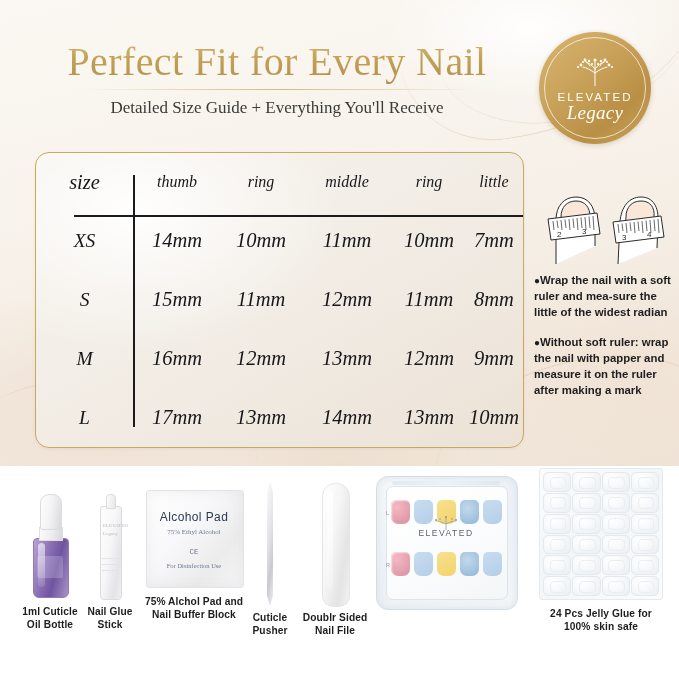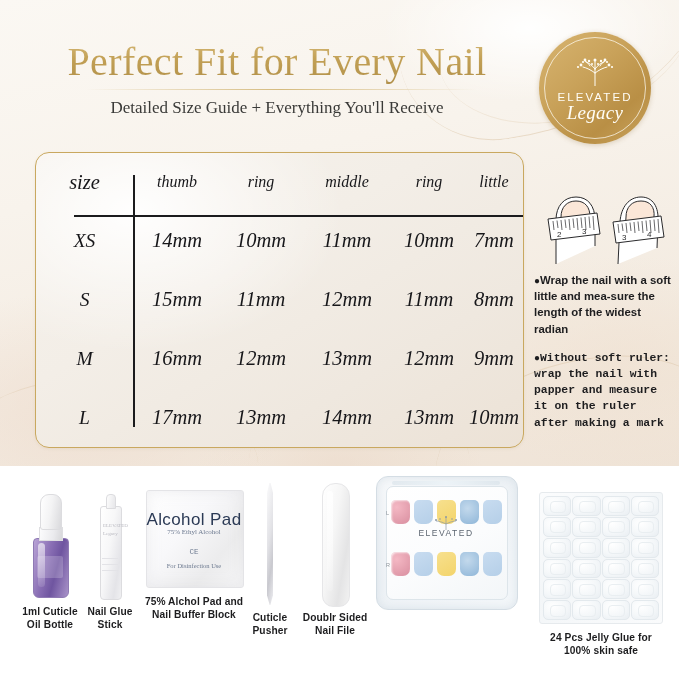--- a/index.html
+++ b/index.html
@@ -110,21 +110,21 @@
   }
 
   
   .fingers{position:absolute;left:534px;top:186px;width:140px;height:82px;}
   .bullets{
     position:absolute;left:534px;top:272px;width:141px;
     font-family:"Liberation Sans", sans-serif;
     font-size:11.4px;line-height:1.42;color:#1d1d1f;font-weight:bold;
   }
   .bullets p{margin:0 0 13px 0;}
-  .bullets p:last-child{margin-bottom:6px;font-family:Liberation Mono, monospace;}
+  .bullets p:last-child{margin-bottom:6px;}
   .dot{font-size:10px;}
 
   
   .bottom{
     position:absolute;left:0;top:466px;width:679px;height:213px;background:#ffffff;
   }
   .prod{position:absolute;text-align:center;}
   .prod .cap{
     font-family:"Liberation Sans", sans-serif;
     font-size:10.2px;line-height:1.32;color:#1d1d1f;font-weight:bold;
@@ -155,21 +155,21 @@
   .glue-mark{position:absolute;left:6px;top:28px;width:14px;height:30px;
     font-family:"Liberation Serif",serif;font-size:5px;color:#b9b9c0;text-align:center;line-height:1.5;}
   .glue-line{position:absolute;left:5px;width:16px;height:1px;background:#e3e3e7;}
 
   
   .pad-wrap{position:relative;width:96px;height:96px;margin:4px auto 9px;}
   .pad{position:absolute;left:0;top:0;width:96px;height:96px;border-radius:3px;
     background:linear-gradient(130deg,#ffffff 0%,#f8f8fa 40%,#ececed 72%,#f6f6f7 100%);
     border:1px solid #e4e4e7;box-shadow:inset 0 0 14px rgba(210,210,216,.35);}
   .pad-t1{position:absolute;left:0;top:20px;width:96px;text-align:center;
-    font-family:"Liberation Sans",sans-serif;font-size:17px;color:#2b3a55;letter-spacing:.4px;}
+    font-family:"Liberation Sans",sans-serif;font-size:12px;color:#2b3a55;letter-spacing:.4px;}
   .pad-t2{position:absolute;left:0;top:38px;width:96px;text-align:center;
     font-family:"Liberation Serif",serif;font-size:7px;color:#6a7party;color:#6d7a90;}
   .pad-ce{position:absolute;left:0;top:58px;width:96px;text-align:center;
     font-family:Liberation Mono, monospace;font-size:7.5px;color:#6d7a90;}
   .pad-t3{position:absolute;left:0;top:72px;width:96px;text-align:center;
     font-family:"Liberation Serif",serif;font-size:6.5px;color:#6d7a90;}
 
   
   .push-wrap{position:relative;width:18px;height:122px;margin:0 auto 6px;}
   .push{position:absolute;left:6px;top:0;width:6px;height:122px;
@@ -361,21 +361,21 @@
           <path d="M120 33.5 L121 45"></path>
             <path d="M124 33 L125 47"></path>
         </g>
       </g>
       <text x="88" y="54" font-family="Liberation Sans, sans-serif" font-size="8" fill="#2a2a2c">3</text>
       <text x="113" y="51" font-family="Liberation Sans, sans-serif" font-size="8" fill="#2a2a2c">4</text>
     </svg>
   </div>
 
   <div class="bullets">
-    <p><span class="dot">●</span><span>Wrap the nail with a soft little and mea-sure the length of the widest radian</span></p>
+    <p><span class="dot">●</span><span>Wrap the nail with a soft ruler and mea-sure the little of the widest radian</span></p>
     <p><span class="dot">●</span><span>Without soft ruler: wrap the nail with papper and measure it on the ruler after making a mark</span></p>
   </div>
 
   <div class="bottom">
 
     <div class="prod" style="left:5px;top:28px;width:90px;">
       <div class="oil-wrap">
         <div class="oil-body"></div>
           <div class="oil-lbl"></div>
           <div class="oil-gloss"></div>
@@ -473,21 +473,21 @@
         <div class="nailrow r2">
           <div class="nail" style="background:radial-gradient(circle at 30% 30%,#f4b8c4,#d98fa0);box-shadow:inset 1px 1px 2px rgba(255,255,255,.7)"></div>
           <div class="nail" style="background:linear-gradient(150deg,#c8dcf0,#b5cfe8)"></div>
           <div class="nail" style="background:linear-gradient(150deg,#f7e08e,#f3d46b)"></div>
           <div class="nail" style="background:radial-gradient(circle at 40% 35%,#c3d9ec,#8fb6d8)"></div>
           <div class="nail" style="background:linear-gradient(150deg,#c8dcf0,#b5cfe8)"></div>
         </div>
       </div>
     </div>
 
-    <div class="prod" style="left:528px;top:26px;width:146px;">
+    <div class="prod" style="left:528px;top:2px;width:146px;">
       <div class="jelly-wrap">
         <div class="jelly">
           <div class="jcell"></div>
             <div class="jcell"></div>
             <div class="jcell"></div>
             <div class="jcell"></div>
           <div class="jcell"></div>
             <div class="jcell"></div>
             <div class="jcell"></div>
             <div class="jcell"></div>

